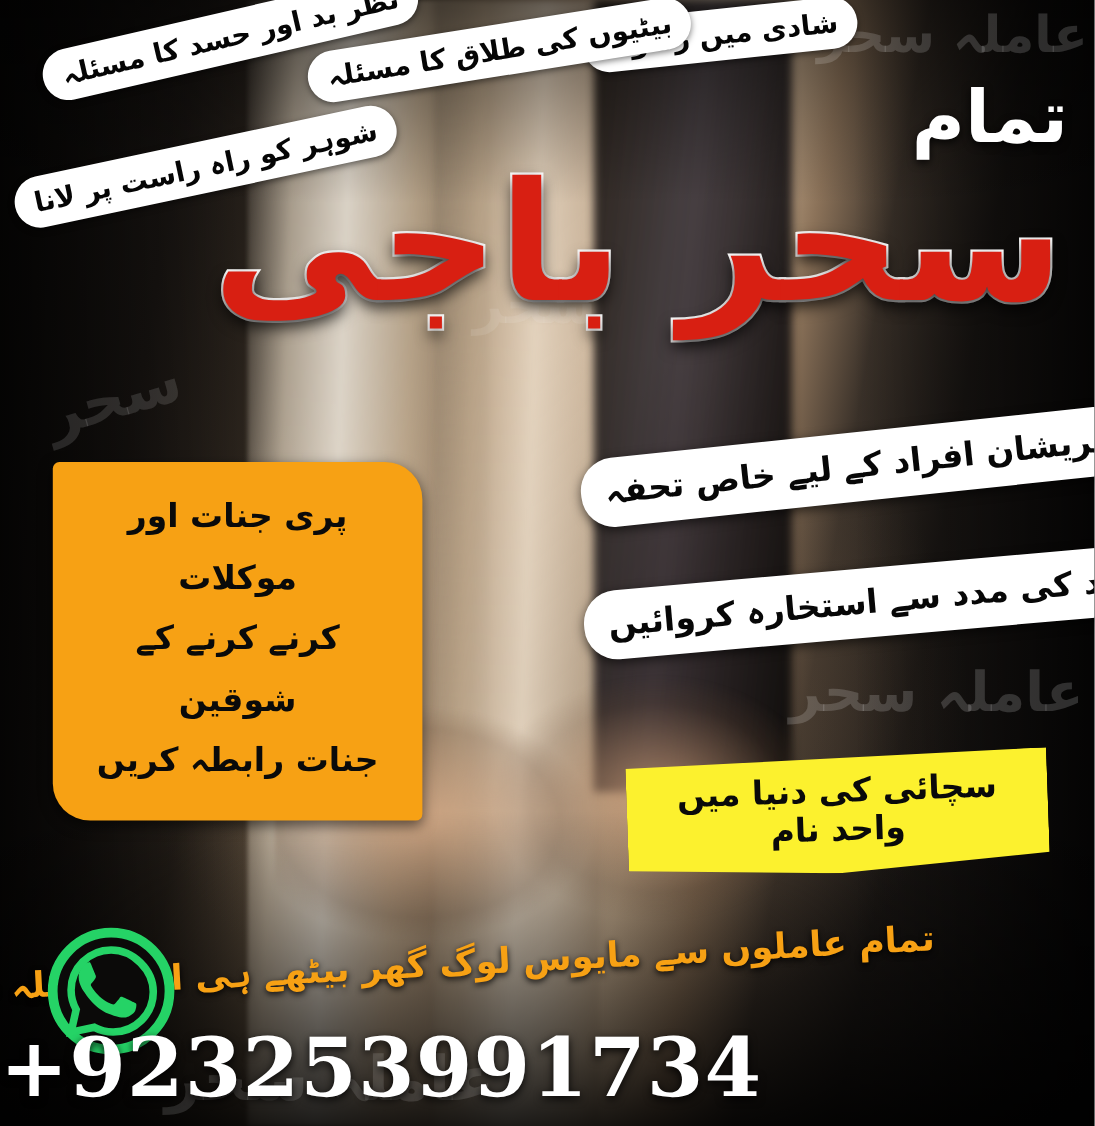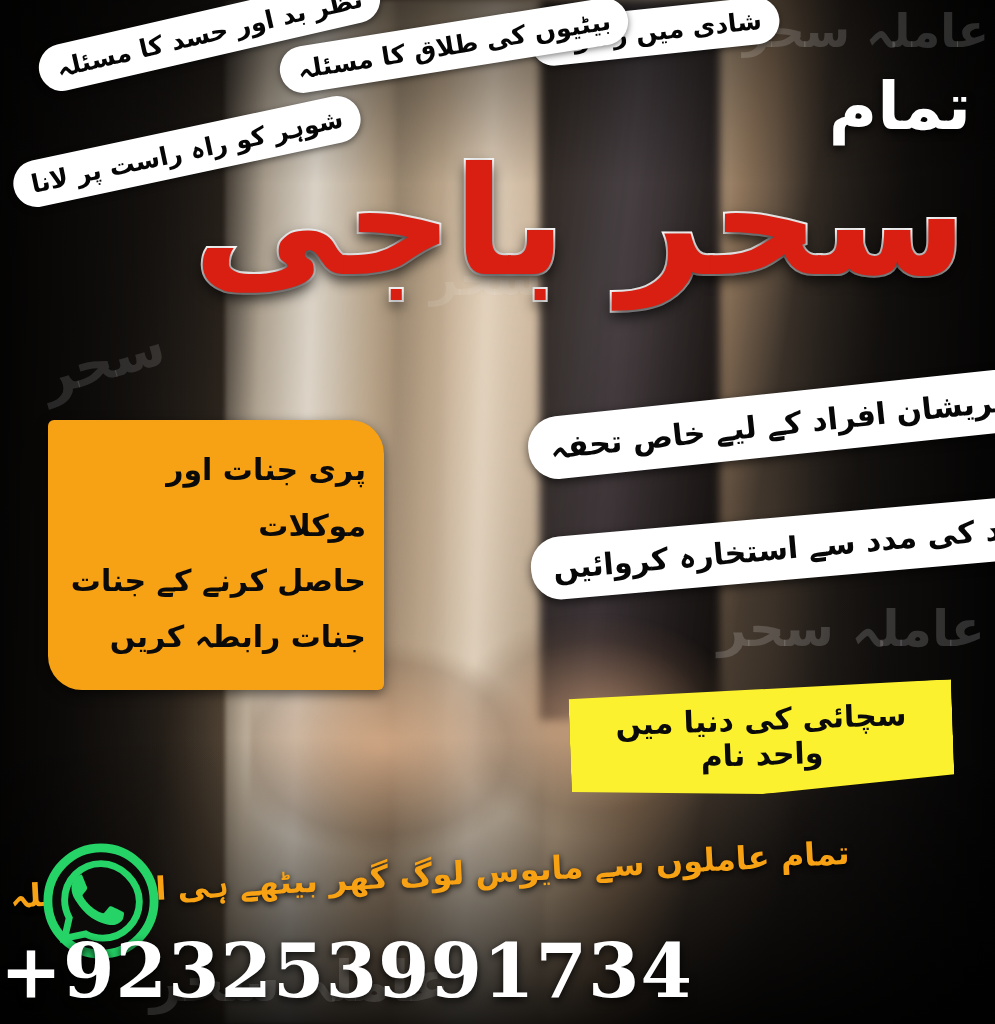--- a/index.html
+++ b/index.html
@@ -152,20 +152,21 @@
   .orange-box {
     position: absolute;
     left: 48px; top: 420px;
     width: 300px;
     background: #f7a114;
     color: #0a0a0a;
     padding: 22px 18px 26px 18px;
     border-radius: 6px 34px 6px 34px;
     font-size: 30px;
     line-height: 1.85;
+    text-align: center;
     box-shadow: 0 4px 12px rgba(0,0,0,0.55);
   }
 
   
   .yellow-box {
     position: absolute;
     left: 570px; top: 686px;
     width: 355px;
     background: #fcf12e;
     color: #0a0a0a;
@@ -234,21 +235,21 @@
   <div class="tag tag-d ur">شوہر کو راہ راست پر لانا</div>
 
   <div class="headline-small ur">تمام</div>
   <div class="headline-big ur">سحر باجی</div>
 
   <div class="banner banner-1 ur">پریشان افراد کے لیے خاص تحفہ</div>
   <div class="banner banner-2 ur">تم اعداد کی مدد سے استخارہ کروائیں</div>
 
   <div class="orange-box ur">
     <div>پری جنات اور موکلات</div>
-    <div>حاصل کرنے کے جنات</div>
+    <div>کرنے کرنے کے شوقین</div>
     <div>جنات رابطہ کریں</div>
   </div>
 
   <div class="yellow-box ur">سچائی کی دنیا میں واحد نام</div>
 
   <div class="bottom-line ur">تمام عاملوں سے مایوس لوگ گھر بیٹھے ہی اپنا مسئلہ حل کروائیں</div>
 
   <div class="wa">
     <svg viewBox="0 0 120 120" width="118" height="118" aria-hidden="true">
       <circle cx="60" cy="60" r="54" fill="#0b0a09" stroke="#25D366" stroke-width="9"></circle>

